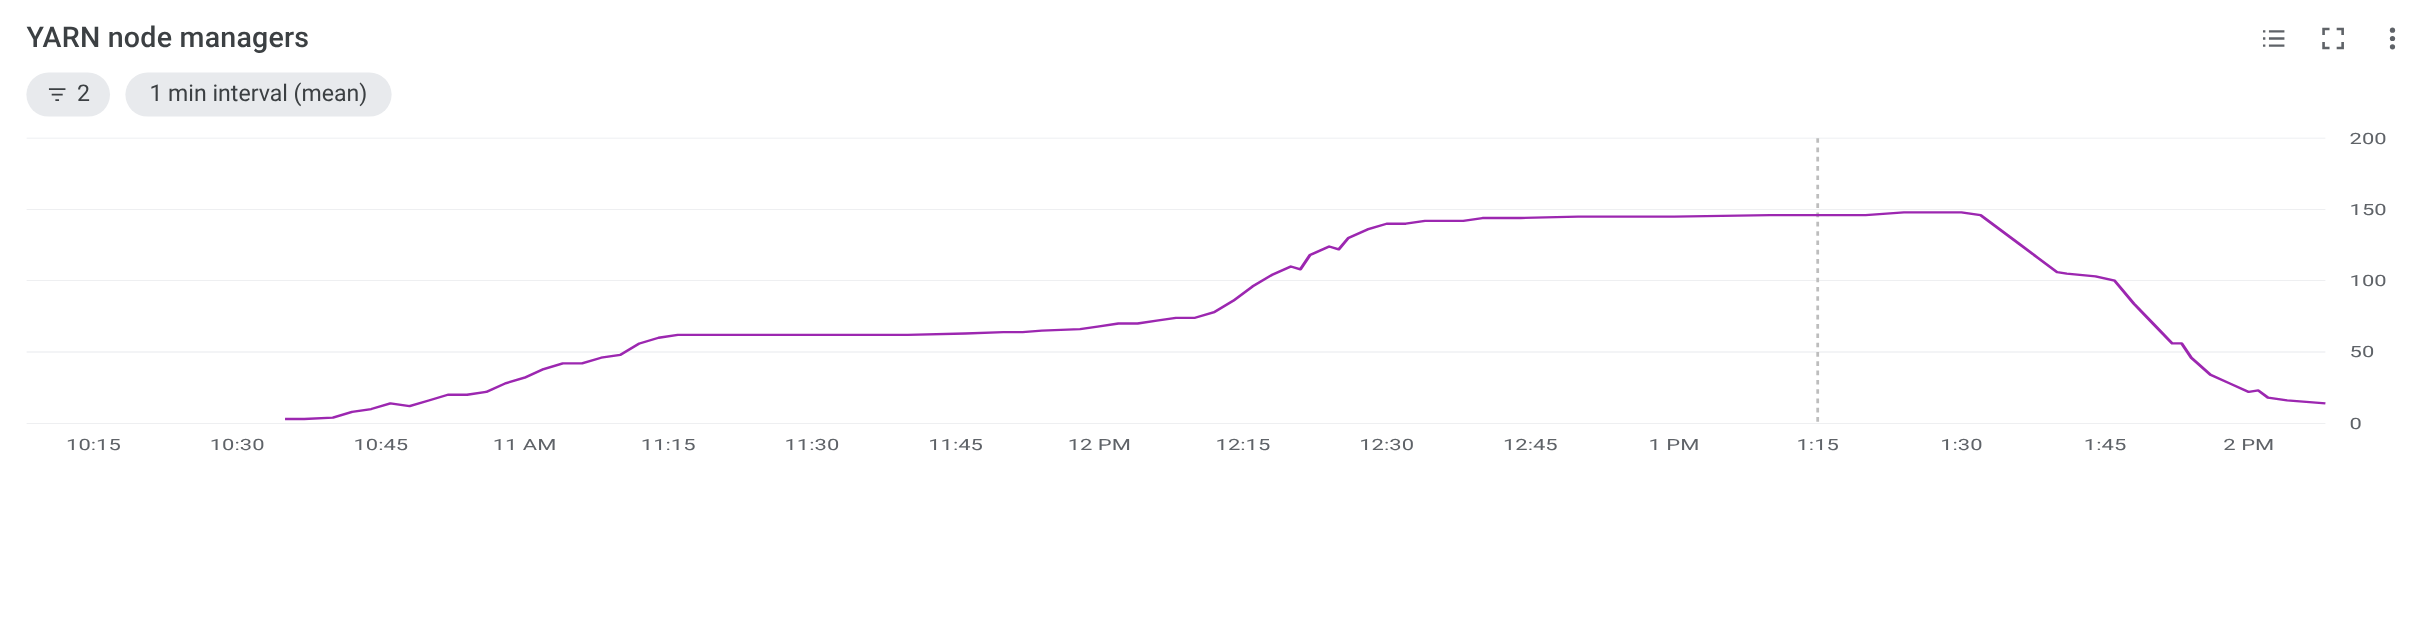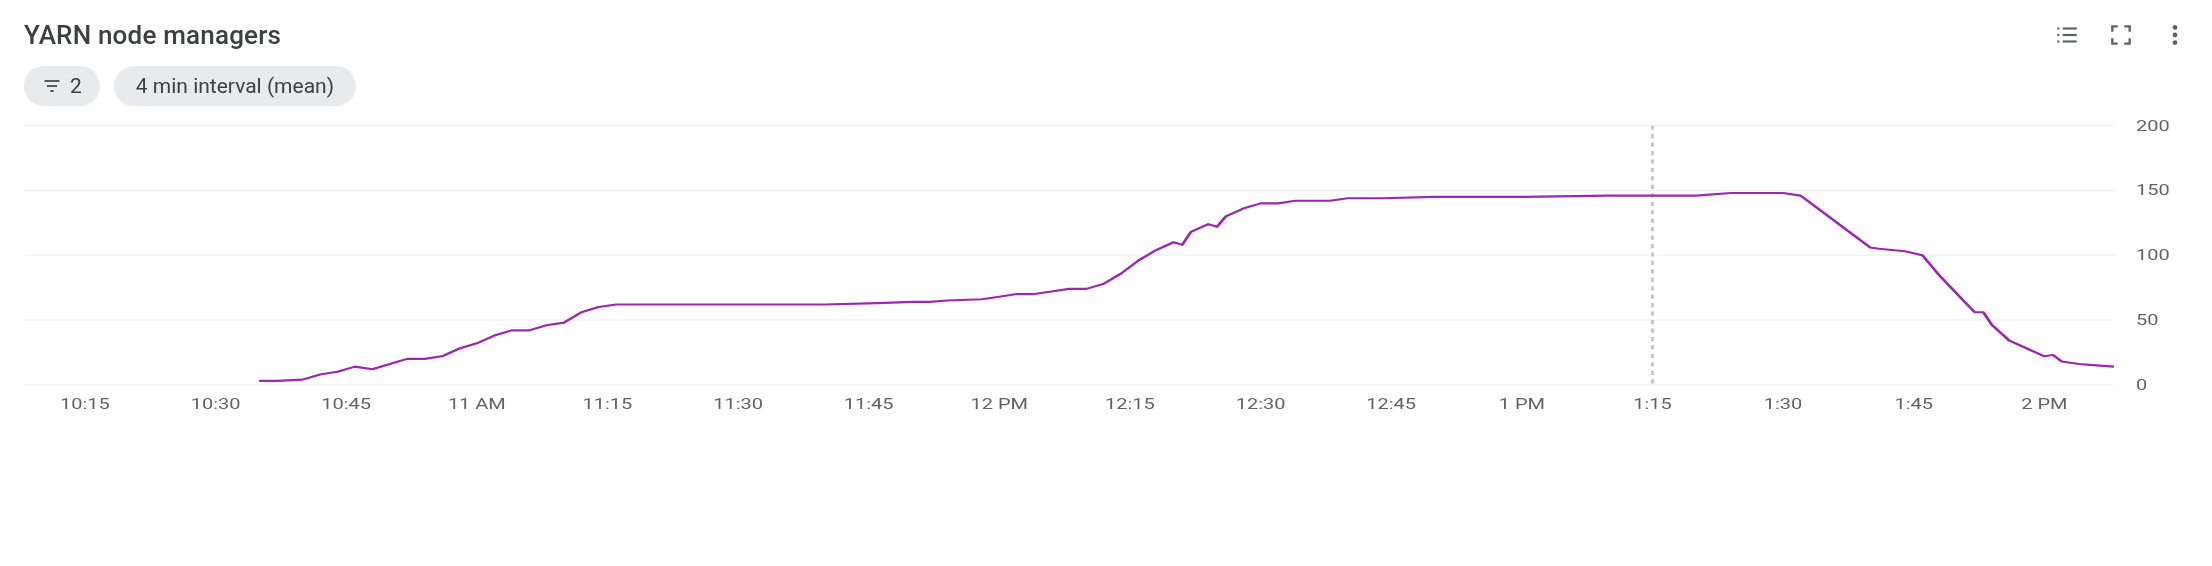--- a/index.html
+++ b/index.html
@@ -125,21 +125,21 @@
   <div class="chips-row">
     <div class="chip small">
       <svg width="20" height="20" viewBox="0 0 24 24" fill="none" stroke="#3c4043" stroke-width="2">
         <line x1="3" y1="6" x2="21" y2="6"></line>
         <line x1="6" y1="12" x2="18" y2="12"></line>
         <line x1="10" y1="18" x2="14" y2="18"></line>
       </svg>
       <span>2</span>
     </div>
     <div class="chip">
-      <span>4 min interval (mean)</span>
+      <span>1 min interval (mean)</span>
     </div>
   </div>
 
   <div class="chart-area">
     <svg id="chart-svg" viewBox="0 0 2164 426" preserveAspectRatio="none">
         <line x1="0" x2="2090" y1="376" y2="376" class="grid-line"></line>
         <text x="2112" y="383" class="y-label">0</text>
         <line x1="0" x2="2090" y1="284" y2="284" class="grid-line"></line>
         <text x="2112" y="291" class="y-label">50</text>
         <line x1="0" x2="2090" y1="192" y2="192" class="grid-line"></line>

